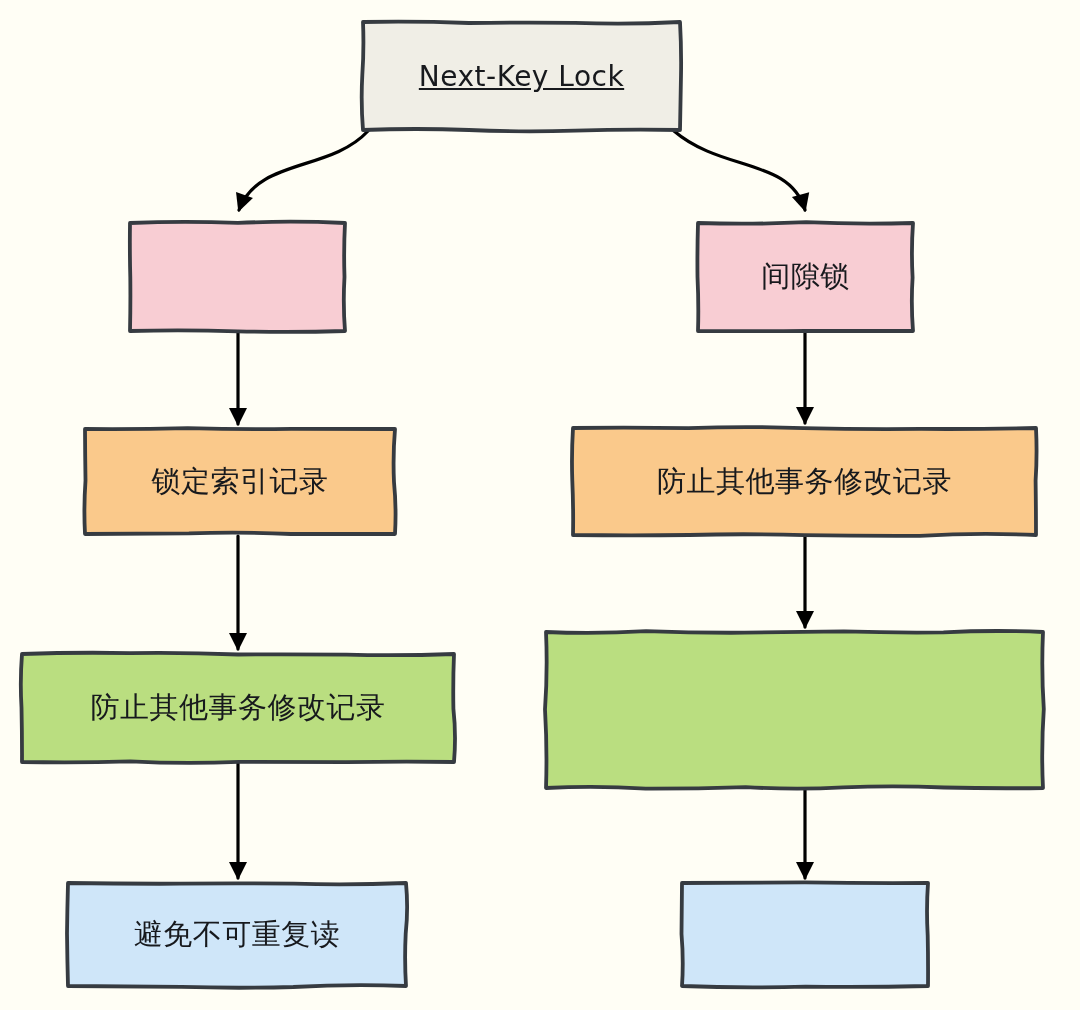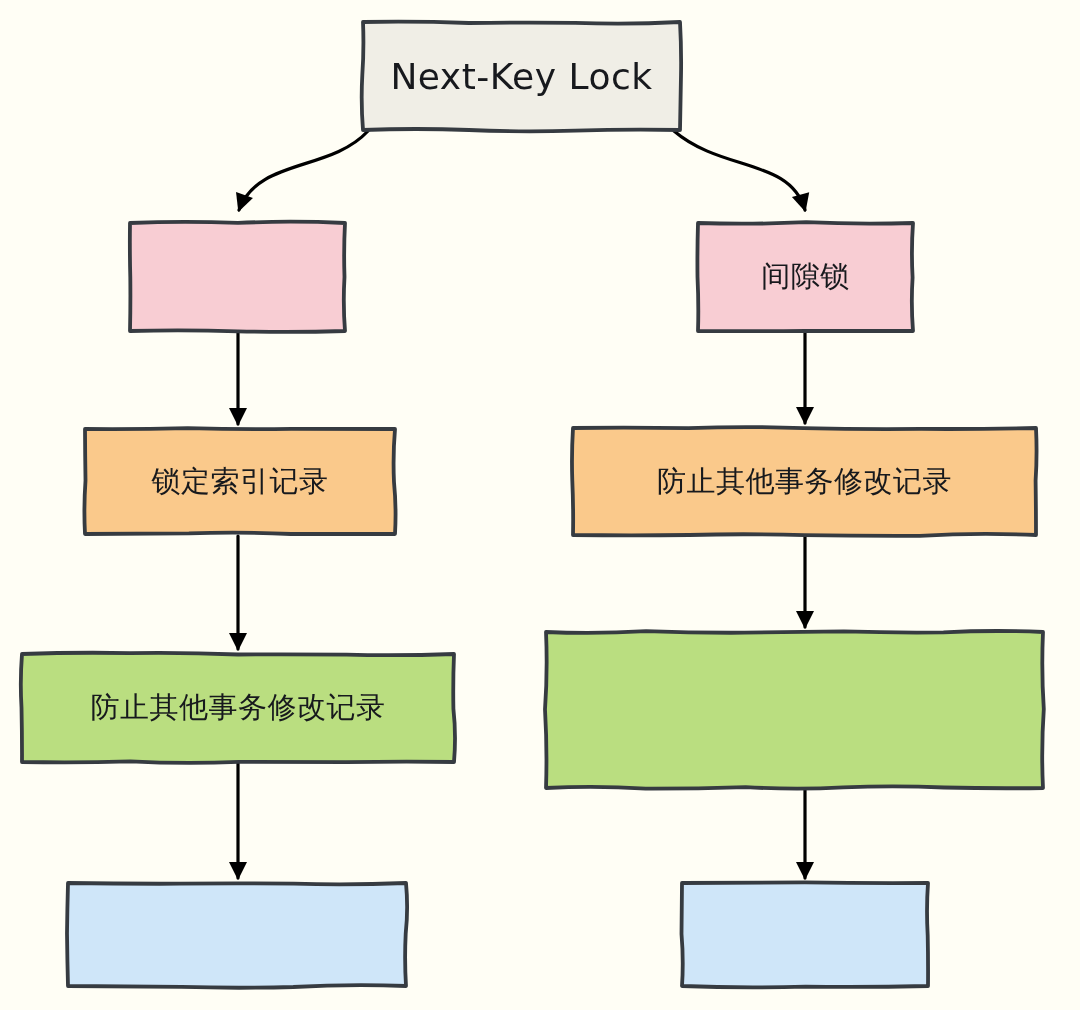--- a/index.html
+++ b/index.html
@@ -28,21 +28,21 @@
     display: flex;
     align-items: center;
     justify-content: center;
     text-align: center;
     color: #17191D;
     font-size: 29px;
     font-weight: 500;
     letter-spacing: 0.5px;
     pointer-events: none;
   }
-  .lbl-en { font-size: 36px; letter-spacing: 0.5px; }
+  .lbl-en { font-size: 28px; letter-spacing: 0.5px; text-decoration: underline; }
 </style>
 </head>
 <body>
 
 <div class="canvas">
 
   <svg width="1080" height="1010" viewBox="0 0 1080 1010">
     <defs>
       <marker id="arrowhead" markerUnits="userSpaceOnUse" markerWidth="26" markerHeight="24" refX="17" refY="10" orient="auto">
         <path d="M1,1 L19,10 L1,19 Z" fill="#000000"></path>
@@ -71,13 +71,14 @@
       <path class="node-shape" fill="#CFE6F9" d="M68,883 Q124.3,883.9 179.7,883.7 Q237.0,883.0 293.9,883.7 Q349.7,885.2 406.0,883.0 Q408.4,908.8 405.7,933.7 Q404.4,960.3 406.0,986.0 Q349.7,984.0 293.3,987.0 Q237.0,988.5 181.5,986.9 Q124.3,986.2 68.0,986.0 Q67.3,960.3 67.0,933.6 Q67.3,908.8 68.0,883.0 Z"></path>
       <path class="node-shape" fill="#CFE6F9" d="M682,883 Q743.5,882.7 804.8,882.4 Q866.5,883.4 928.0,883.0 Q926.2,908.8 927.7,935.3 Q928.2,960.3 928.0,986.0 Q866.5,987.3 805.7,986.6 Q743.5,988.3 682.0,986.0 Q683.7,960.3 681.5,933.9 Q681.8,908.8 682.0,883.0 Z"></path>
     </g>
   </svg>
 
   <div class="lbl lbl-en" style="left:363px;top:22px;width:317px;height:108px;">Next-Key Lock</div>
   <div class="lbl" style="left:698px;top:223px;width:215px;height:108px;">间隙锁</div>
   <div class="lbl" style="left:85px;top:429px;width:310px;height:105px;">锁定索引记录</div>
   <div class="lbl" style="left:573px;top:428px;width:463px;height:107px;">防止其他事务修改记录</div>
   <div class="lbl" style="left:22px;top:654px;width:432px;height:108px;">防止其他事务修改记录</div>
+  <div class="lbl" style="left:68px;top:883px;width:338px;height:103px;">避免不可重复读</div>
 </div>
 
 </body></html>

